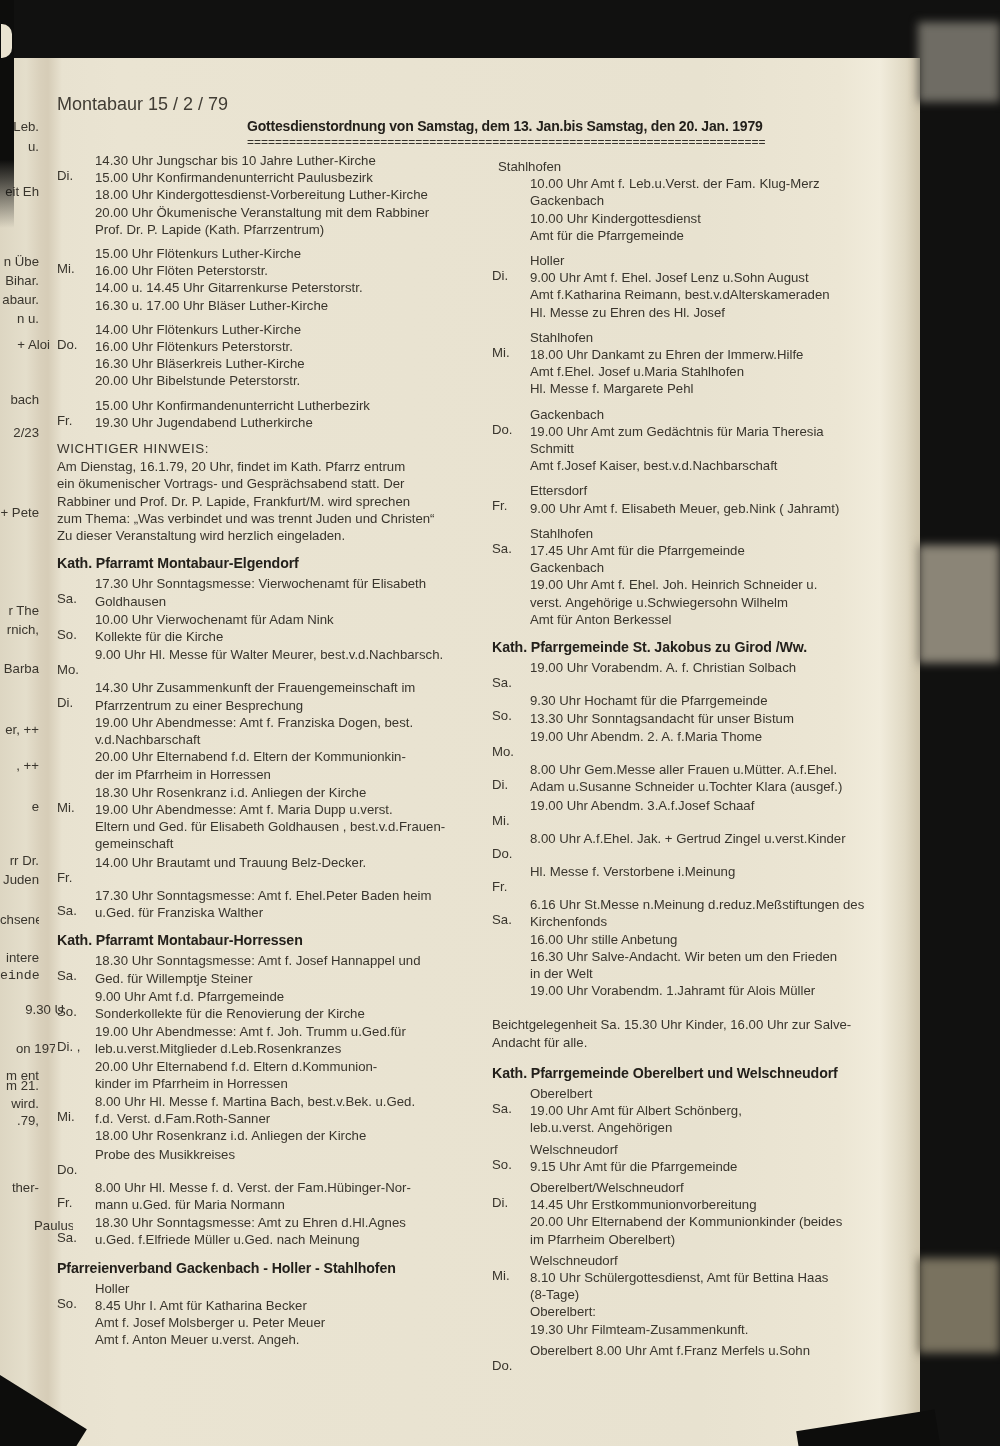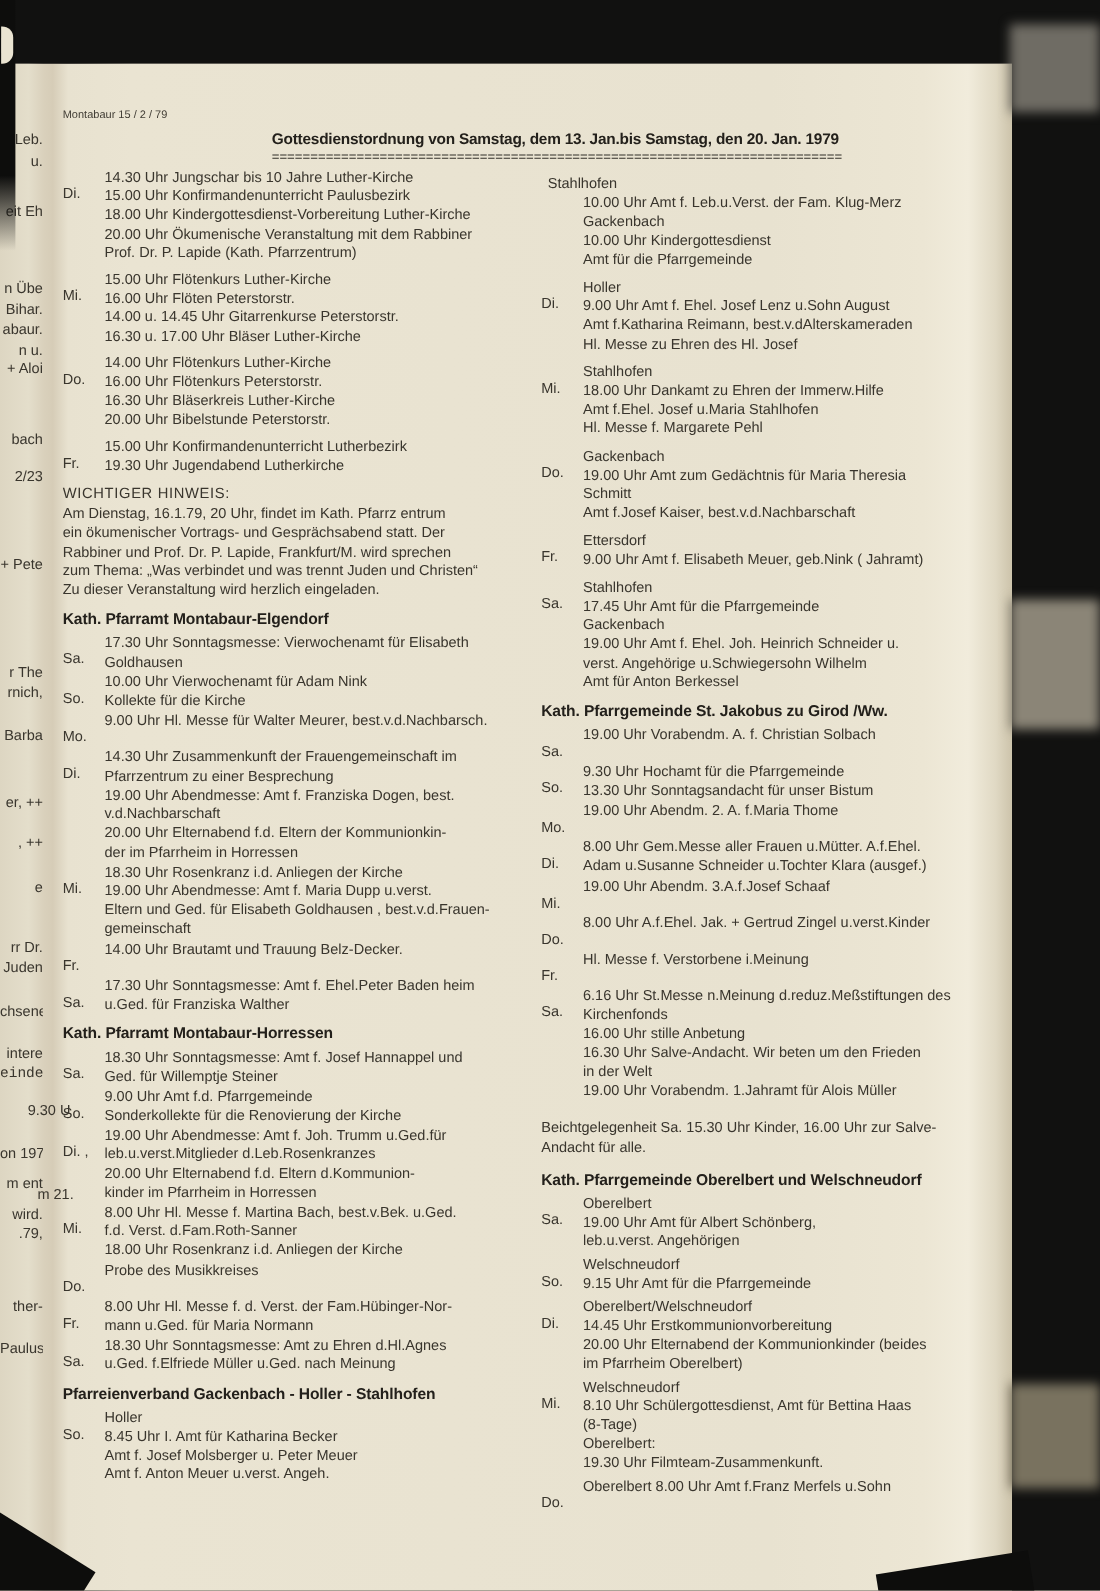--- a/index.html
+++ b/index.html
@@ -28,21 +28,21 @@
   .corner-mark{position:absolute;left:1px;top:24px;width:11px;height:34px;background:#e9e3d1;border-radius:0 10px 10px 0;}
   .gray-patch{position:absolute;right:0;width:82px;filter:blur(5px);}
   .gp1{top:22px;height:80px;background:#6f6c64;}
   .gp2{top:545px;height:118px;background:#8b8577;}
   .gp3{top:1258px;height:95px;background:#79725f;}
   .wedge{position:absolute;background:#0d0d0c;}
   .wedge-bl{left:-36px;bottom:-28px;width:110px;height:80px;transform:rotate(32deg);}
   .wedge-br{right:60px;bottom:-34px;width:140px;height:60px;transform:rotate(-9deg);}
 
   
-  .issue{position:absolute;left:57px;top:38px;font-size:10px;color:#403c34;}
+  .issue{position:absolute;left:57px;top:38px;font-size:18px;color:#403c34;}
   .title-wrap{position:absolute;left:247px;top:60px;width:540px;}
   .title{font-weight:700;font-size:14px;letter-spacing:-0.2px;color:#23201b;white-space:nowrap;}
   .underline{font-size:12px;letter-spacing:0;color:#33302a;line-height:10px;margin-top:2px;white-space:nowrap;overflow:hidden;width:522px;}
 
   
   .col{position:absolute;}
   .col-left{left:57px;top:94px;width:432px;}
   .col-right{left:492px;top:100px;width:425px;}
   .block{margin-bottom:9px;}
   .section-heading{font-weight:700;font-size:14.2px;letter-spacing:-0.1px;color:#23201b;margin:11px 0 3px 0;white-space:nowrap;}
@@ -476,43 +476,43 @@
       </div>
     </div>
   <div id="fragments">
       <div class="fragment" style="top: 60px; left: 0px;">f.Leb.</div>
       <div class="fragment" style="top: 80px; left: 0px;">u.</div>
       <div class="fragment" style="top: 125px; left: 0px;">eit Eh</div>
       <div class="fragment" style="top: 195px; left: 0px;">n Übe</div>
       <div class="fragment" style="top: 214px; left: 0px;">Bihar.</div>
       <div class="fragment" style="top: 233px; left: 0px;">abaur.</div>
       <div class="fragment" style="top: 252px; left: 0px;">n u.</div>
-      <div class="fragment" style="top: 268px; left: 0px;">+ Aloi</div>
+      <div class="fragment" style="top: 278px; left: 0px; padding-left: 11px;">+ Aloi</div>
       <div class="fragment" style="top: 333px; left: 0px;">bach</div>
       <div class="fragment" style="top: 366px; left: 0px;">2/23</div>
       <div class="fragment" style="top: 446px; left: 0px;">+ Pete</div>
       <div class="fragment" style="top: 544px; left: 0px;">r The</div>
       <div class="fragment" style="top: 563px; left: 0px;">rnich,</div>
       <div class="fragment" style="top: 602px; left: 0px;">Barba</div>
       <div class="fragment" style="top: 663px; left: 0px;">er, ++</div>
       <div class="fragment" style="top: 699px; left: 0px;">, ++</div>
       <div class="fragment" style="top: 740px; left: 0px;">e</div>
       <div class="fragment" style="top: 794px; left: 0px;">rr Dr.</div>
       <div class="fragment" style="top: 813px; left: 0px;">Juden</div>
       <div class="fragment" style="top: 853px; left: 0px;">chsene</div>
       <div class="fragment" style="top: 891px; left: 0px;">intere</div>
       <div class="fragment" style="top: 909px; left: 0px; font-family: Liberation Mono, monospace;">einde</div>
       <div class="fragment" style="top: 943px; left: 0px; margin-left: 25px;">9.30 U</div>
       <div class="fragment" style="top: 1009px; left: 0px;">m ent</div>
-      <div class="fragment" style="top: 982px; left: 0px;">on 197</div>
-      <div class="fragment" style="top: 1019px; left: 0px; padding-left: 28px;">m 21.</div>
+      <div class="fragment" style="top: 982px; left: 0px; padding-left: 16px;">on 197</div>
+      <div class="fragment" style="top: 1019px; left: 0px;">m 21.</div>
       <div class="fragment" style="top: 1037px; left: 0px;">wird.</div>
       <div class="fragment" style="top: 1054px; left: 0px;">.79,</div>
       <div class="fragment" style="top: 1121px; left: 0px;">ther-</div>
-      <div class="fragment" style="top: 1159px; left: 0px;">Paulus</div>
+      <div class="fragment" style="top: 1159px; left: 0px; padding-left: 34px;">Paulus</div>
     </div>
 </div>
 
 <div class="black-strip-topleft"></div>
 <div class="corner-mark"></div>
 <div class="gray-patch gp1"></div>
 <div class="gray-patch gp2"></div>
 <div class="gray-patch gp3"></div>
 <div class="wedge wedge-bl"></div>
 <div class="wedge wedge-br"></div>

